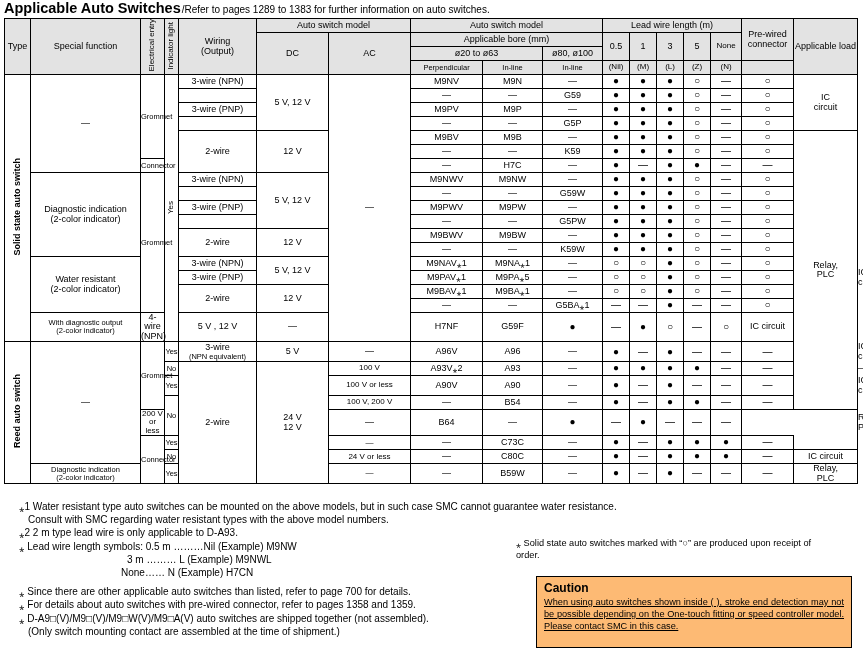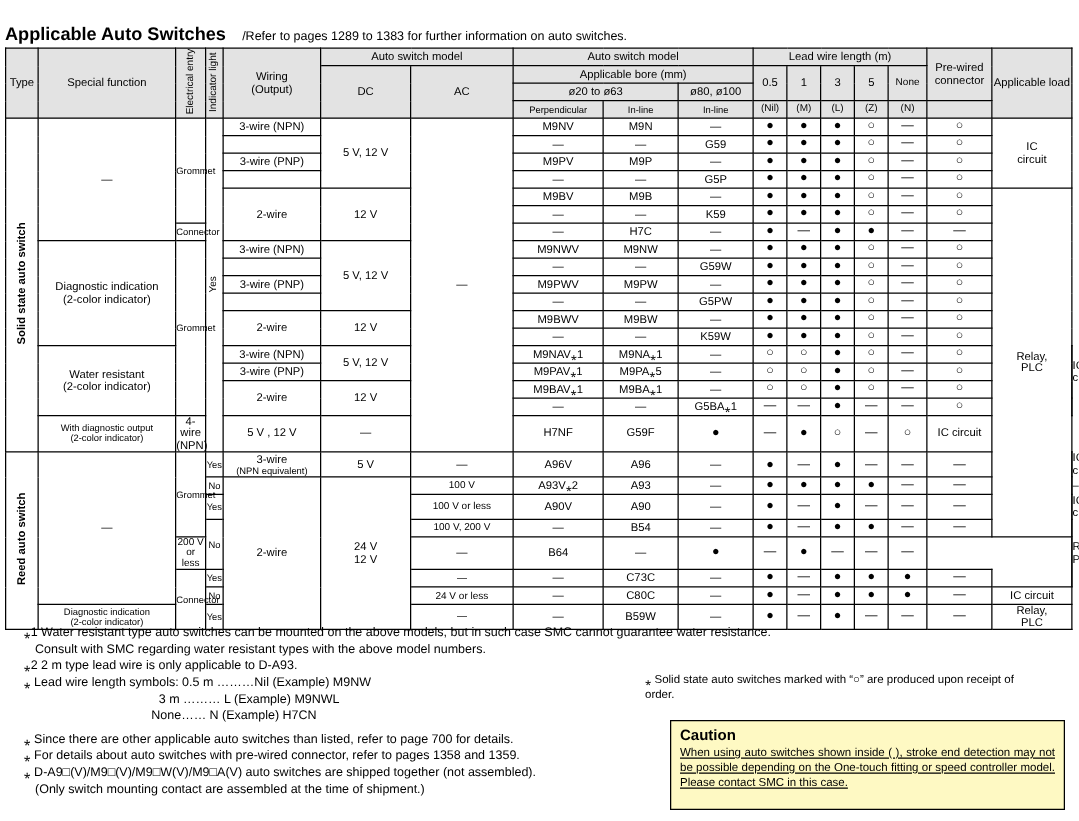--- a/index.html
+++ b/index.html
@@ -8,23 +8,23 @@
     background:#ffffff;
     font-family:"Liberation Sans", sans-serif;
     font-size:10px;
     color:#000;
     position:relative;
     overflow:hidden;
   }
   .page{position:relative;width:863px;height:657px;}
 
   
-  .title-row{padding:20px 4px 2px 4px;display:flex;align-items:baseline;}
+  .title-row{padding:0 4px 2px 4px;display:flex;align-items:baseline;}
   .title-main{font-size:14.5px;font-weight:bold;}
-  .title-sub{font-size:10px;margin-left:13px;}
+  .title-sub{font-size:10px;margin-left:1px;}
 
   
   table.main{
     border-collapse:collapse;
     table-layout:fixed;
     margin-left:4px;
     width:853px;
     font-size:9px;
   }
   table.main td, table.main th{
@@ -65,21 +65,21 @@
   .notes .ind{padding-left:9px;text-indent:-9px;}
   .notes .ind2{padding-left:9px;}
 
   .rightnote{
     position:absolute;left:516px;top:538px;width:320px;
     font-size:9.2px;line-height:1.3;
   }
 
   .caution{
     position:absolute;left:536px;top:576px;width:316px;height:72px;
-    border:1px solid #000;background:#fef9c3;
+    border:1px solid #000;background:#fdba74;
     padding:4px 7px;box-sizing:border-box;
   }
   .caution .ctitle{font-weight:bold;font-size:12px;margin-bottom:2px;}
   .caution .ctext{font-size:9.2px;line-height:1.3;text-align:justify;text-decoration:underline;}
 </style>
 </head>
 <body>
 
 <div class="page">
 

